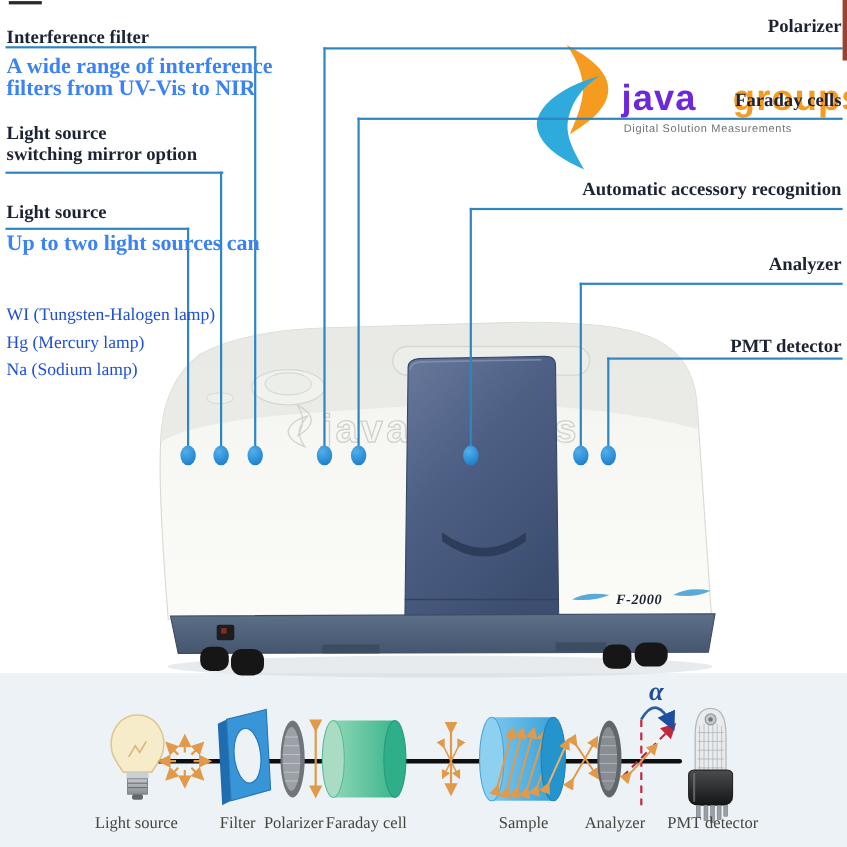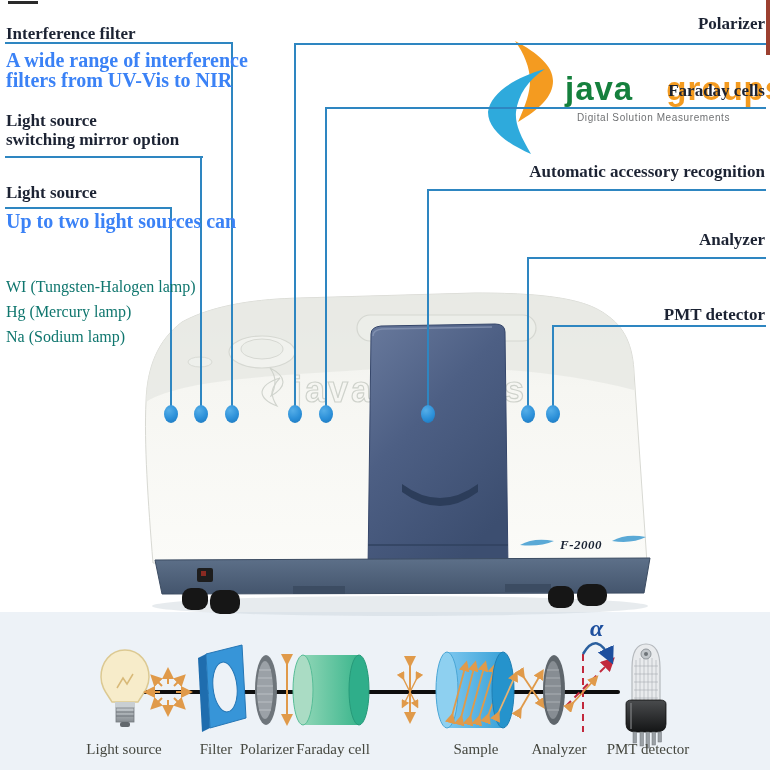--- a/index.html
+++ b/index.html
@@ -9,30 +9,30 @@
   
   .hline{position:absolute;height:2px;background:#2e86c1;}
   .vline{position:absolute;width:2px;background:#2e86c1;}
   .dot{position:absolute;width:14px;height:18px;border-radius:50%;
        background:radial-gradient(circle at 35% 30%,#55aee8 0%,#2b8fd8 55%,#1b74b8 100%);}
   
   .callout{position:absolute;color:#1c2333;font-weight:bold;font-size:17px;line-height:19px;white-space:nowrap;}
   .callout.right{text-align:right;}
   .desc{position:absolute;color:#3b82f6;font-weight:bold;font-size:20px;line-height:20px;white-space:nowrap;}
   .desc3{line-height:21px;}
-  .lamps{position:absolute;color:#0f766e;font-size:16px;line-height:25px;font-weight:normal;white-space:nowrap;}
+  .lamps{position:absolute;color:#1d4ed8;font-size:16px;line-height:25px;font-weight:normal;white-space:nowrap;}
   
   .logo{position:absolute;left:468px;top:36px;width:302px;height:96px;}
   .logo .mark{position:absolute;left:0;top:0;}
   .brand{position:absolute;left:97px;top:34px;font-family:"Liberation Sans",sans-serif;
          font-weight:bold;font-size:33px;letter-spacing:1px;white-space:nowrap;}
-  .brand .w1{color:#15803d;}
+  .brand .w1{color:#6d28d9;}
   .brand .w2{color:#f49b20;margin-left:33px;}
   .tagline{position:absolute;left:99px;top:76px;font-family:"Liberation Sans",sans-serif;
-           font-size:10px;letter-spacing:0.6px;color:#6f7173;white-space:nowrap;margin-left:10px;}
+           font-size:10px;letter-spacing:0.6px;color:#6f7173;white-space:nowrap;}
   
   .opt-label{position:absolute;transform:translateX(-50%);font-size:15px;color:#45473f;white-space:nowrap;}
   .edge-accent{position:absolute;right:0;top:0;width:4px;height:55px;background:#9c4030;}
   .corner-mark{position:absolute;left:8px;top:1px;width:30px;height:3px;background:#2a2a2a;}
 </style>
 </head>
 <body>
 
 <div class="canvas">
 

